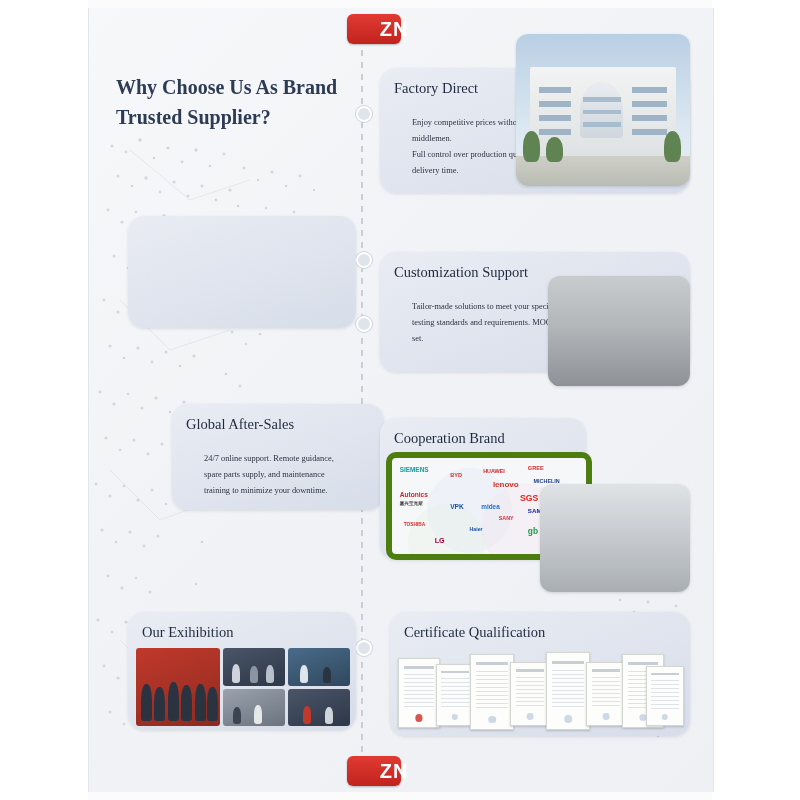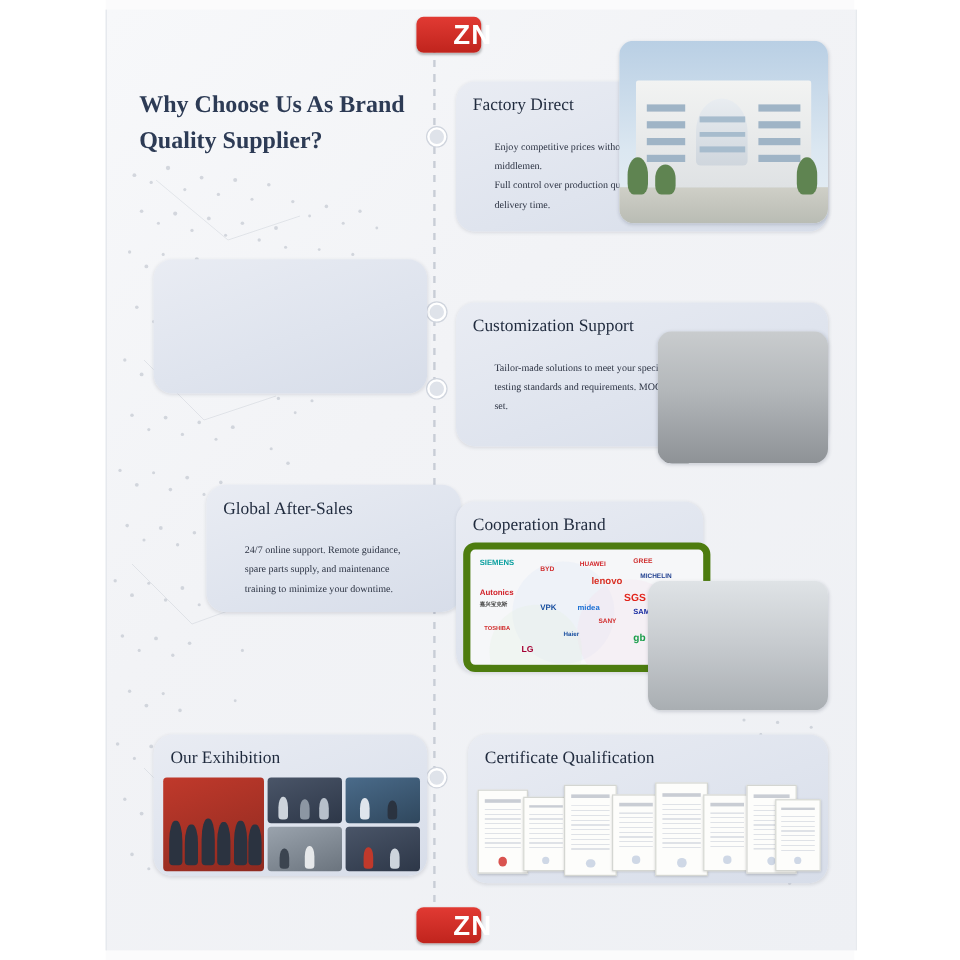--- a/index.html
+++ b/index.html
@@ -35,21 +35,21 @@
     background:#dfe3ea;border:2px solid #fff;box-shadow:0 0 0 1px #cfd4dd;}
 
   
   .logo{
     position:absolute;width:54px;height:30px;border-radius:6px;
     background:linear-gradient(180deg,#e13a33,#c0241d);
     display:flex;align-items:center;justify-content:center;
     color:#fff;font-family:"Liberation Sans",sans-serif;font-weight:bold;font-size:15px;
     letter-spacing:1px;box-shadow:0 1px 2px rgba(0,0,0,.25);
   }
-  .logo .mark{font-size:23px;margin-left:40px;}
+  .logo .mark{font-size:20px;margin-left:40px;}
   .logo-top{left:347px;top:14px;}
   .logo-bottom{left:347px;top:756px;}
 
   
   .headline{
     position:absolute;left:116px;top:72px;width:250px;
     font-size:20px;line-height:1.5;font-weight:bold;color:#2d3b55;
     font-family:"Liberation Serif",serif;
   }
 
@@ -286,21 +286,21 @@
 
   <div class="logo logo-top">
     <span class="mark">ZN</span>
   </div>
   <div class="logo logo-bottom">
     <span class="mark">ZN</span>
   </div>
 
   <div class="headline">
     <div>Why Choose Us As Brand</div>
-    <div>Quality Supplier?</div>
+    <div>Trusted Supplier?</div>
   </div>
 
   <div class="card" style="left:380px;top:68px;width:310px;height:125px;">
     <h3>Factory Direct</h3>
     <p style="width:150px;white-space:pre-line">Enjoy competitive prices without middlemen.
 Full control over production quality and delivery time.</p>
   </div>
   <div class="photo" style="left:516px;top:34px;width:174px;height:152px;">
     <div class="sky bld-sky"></div>
     <div class="grnd"></div>

